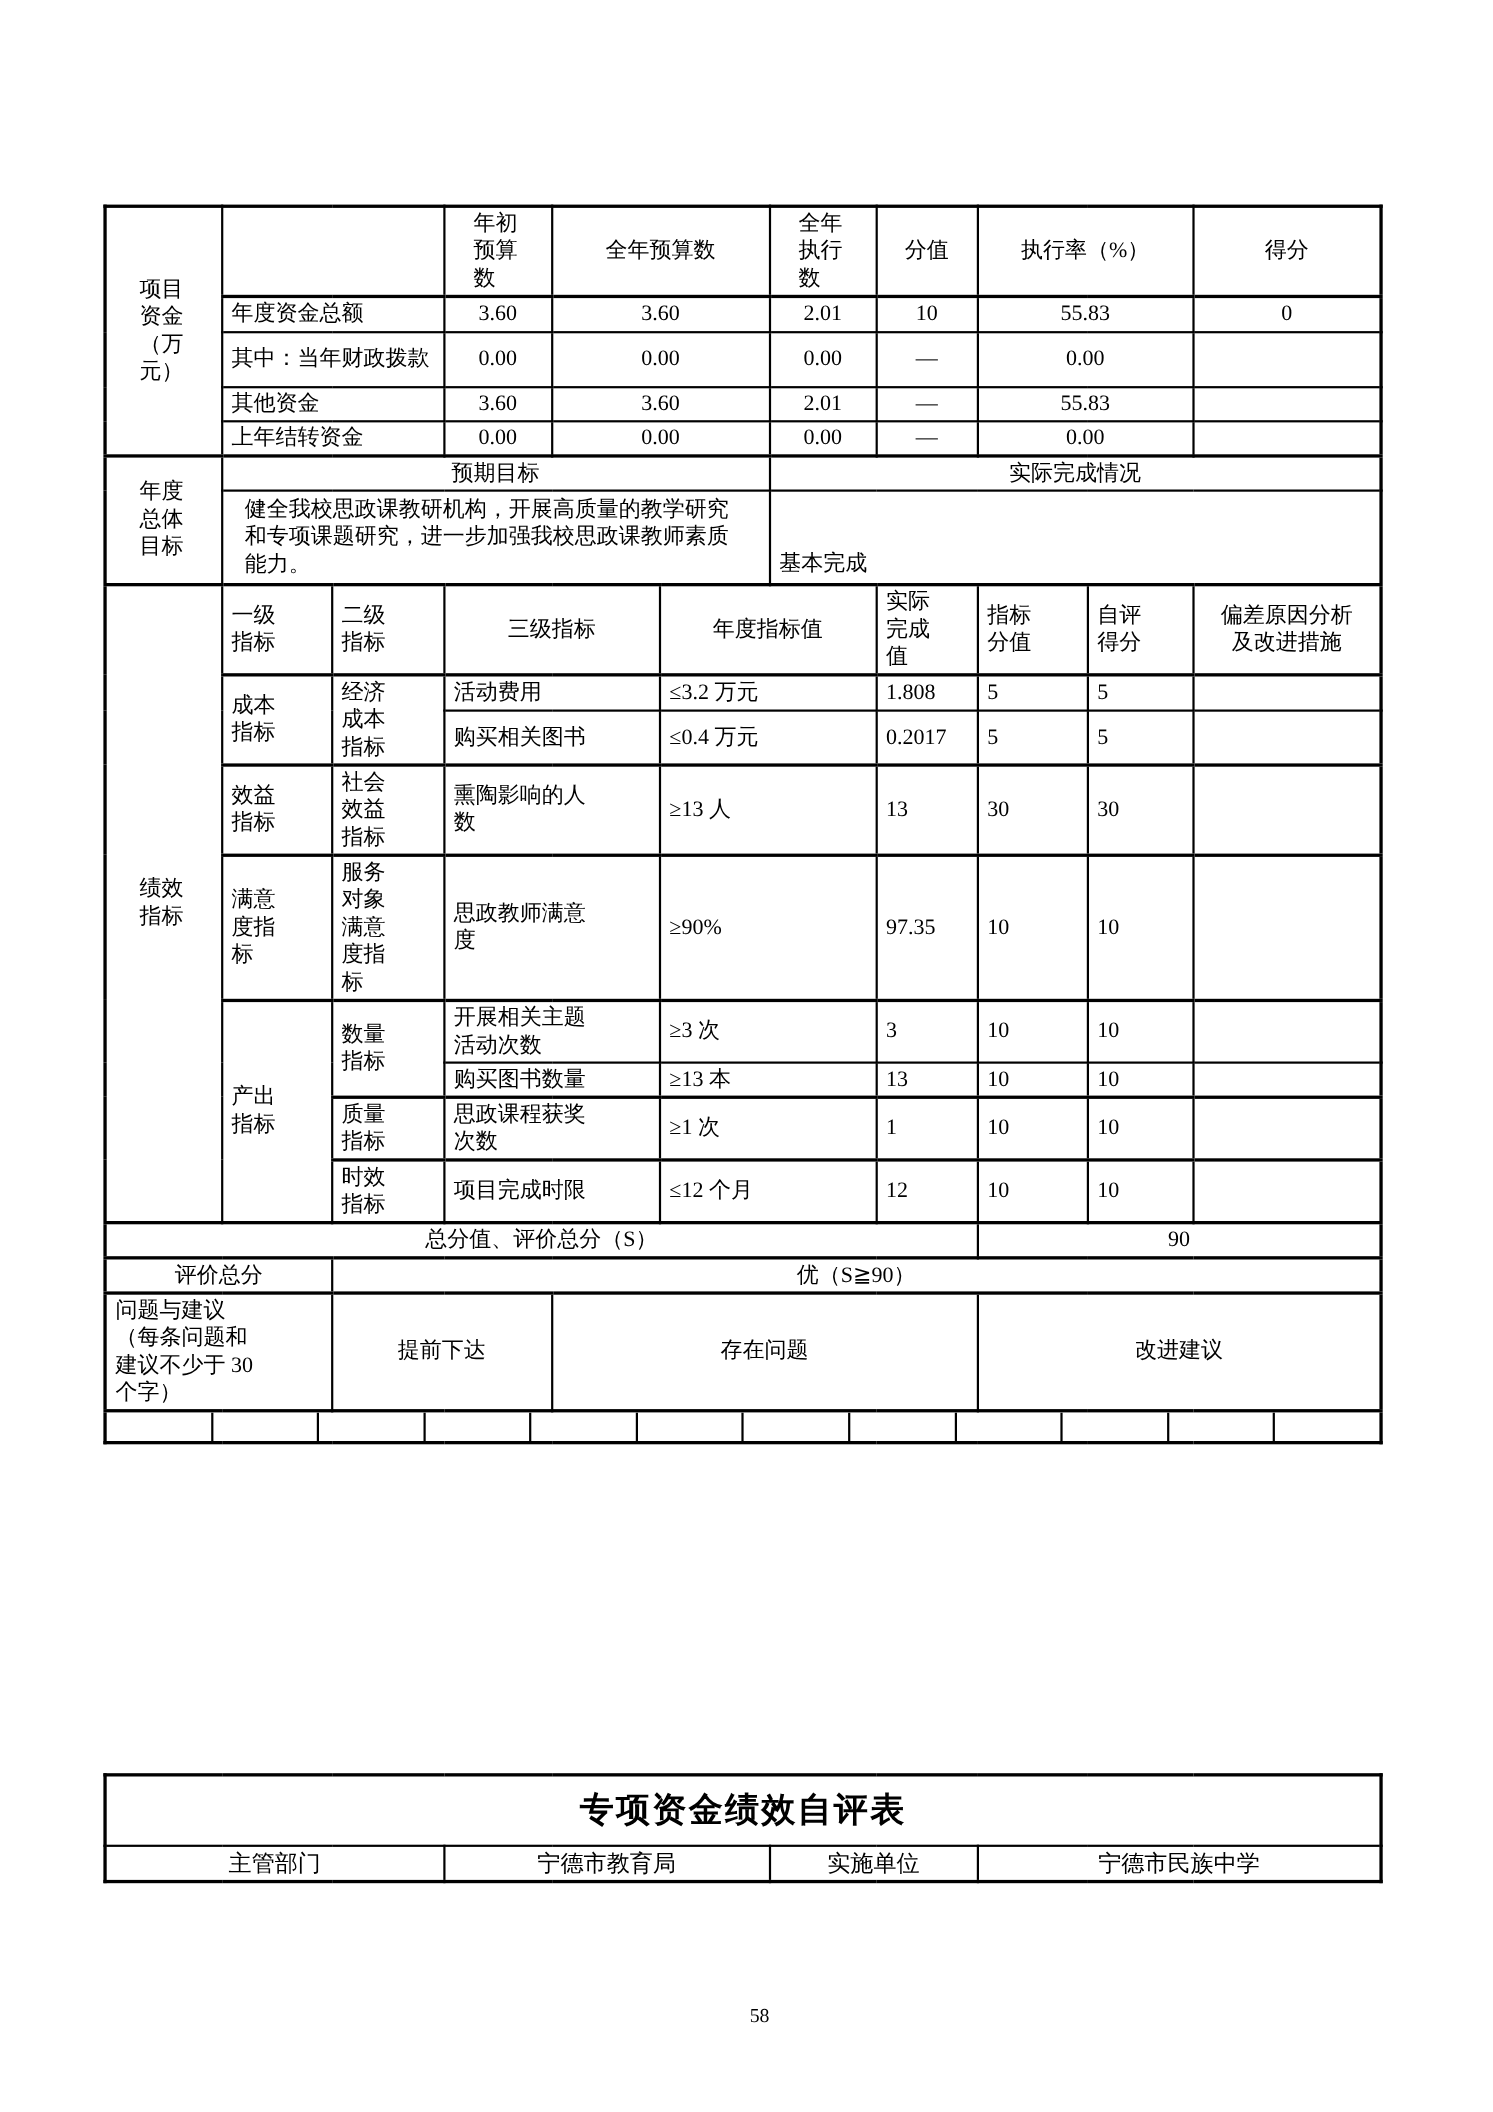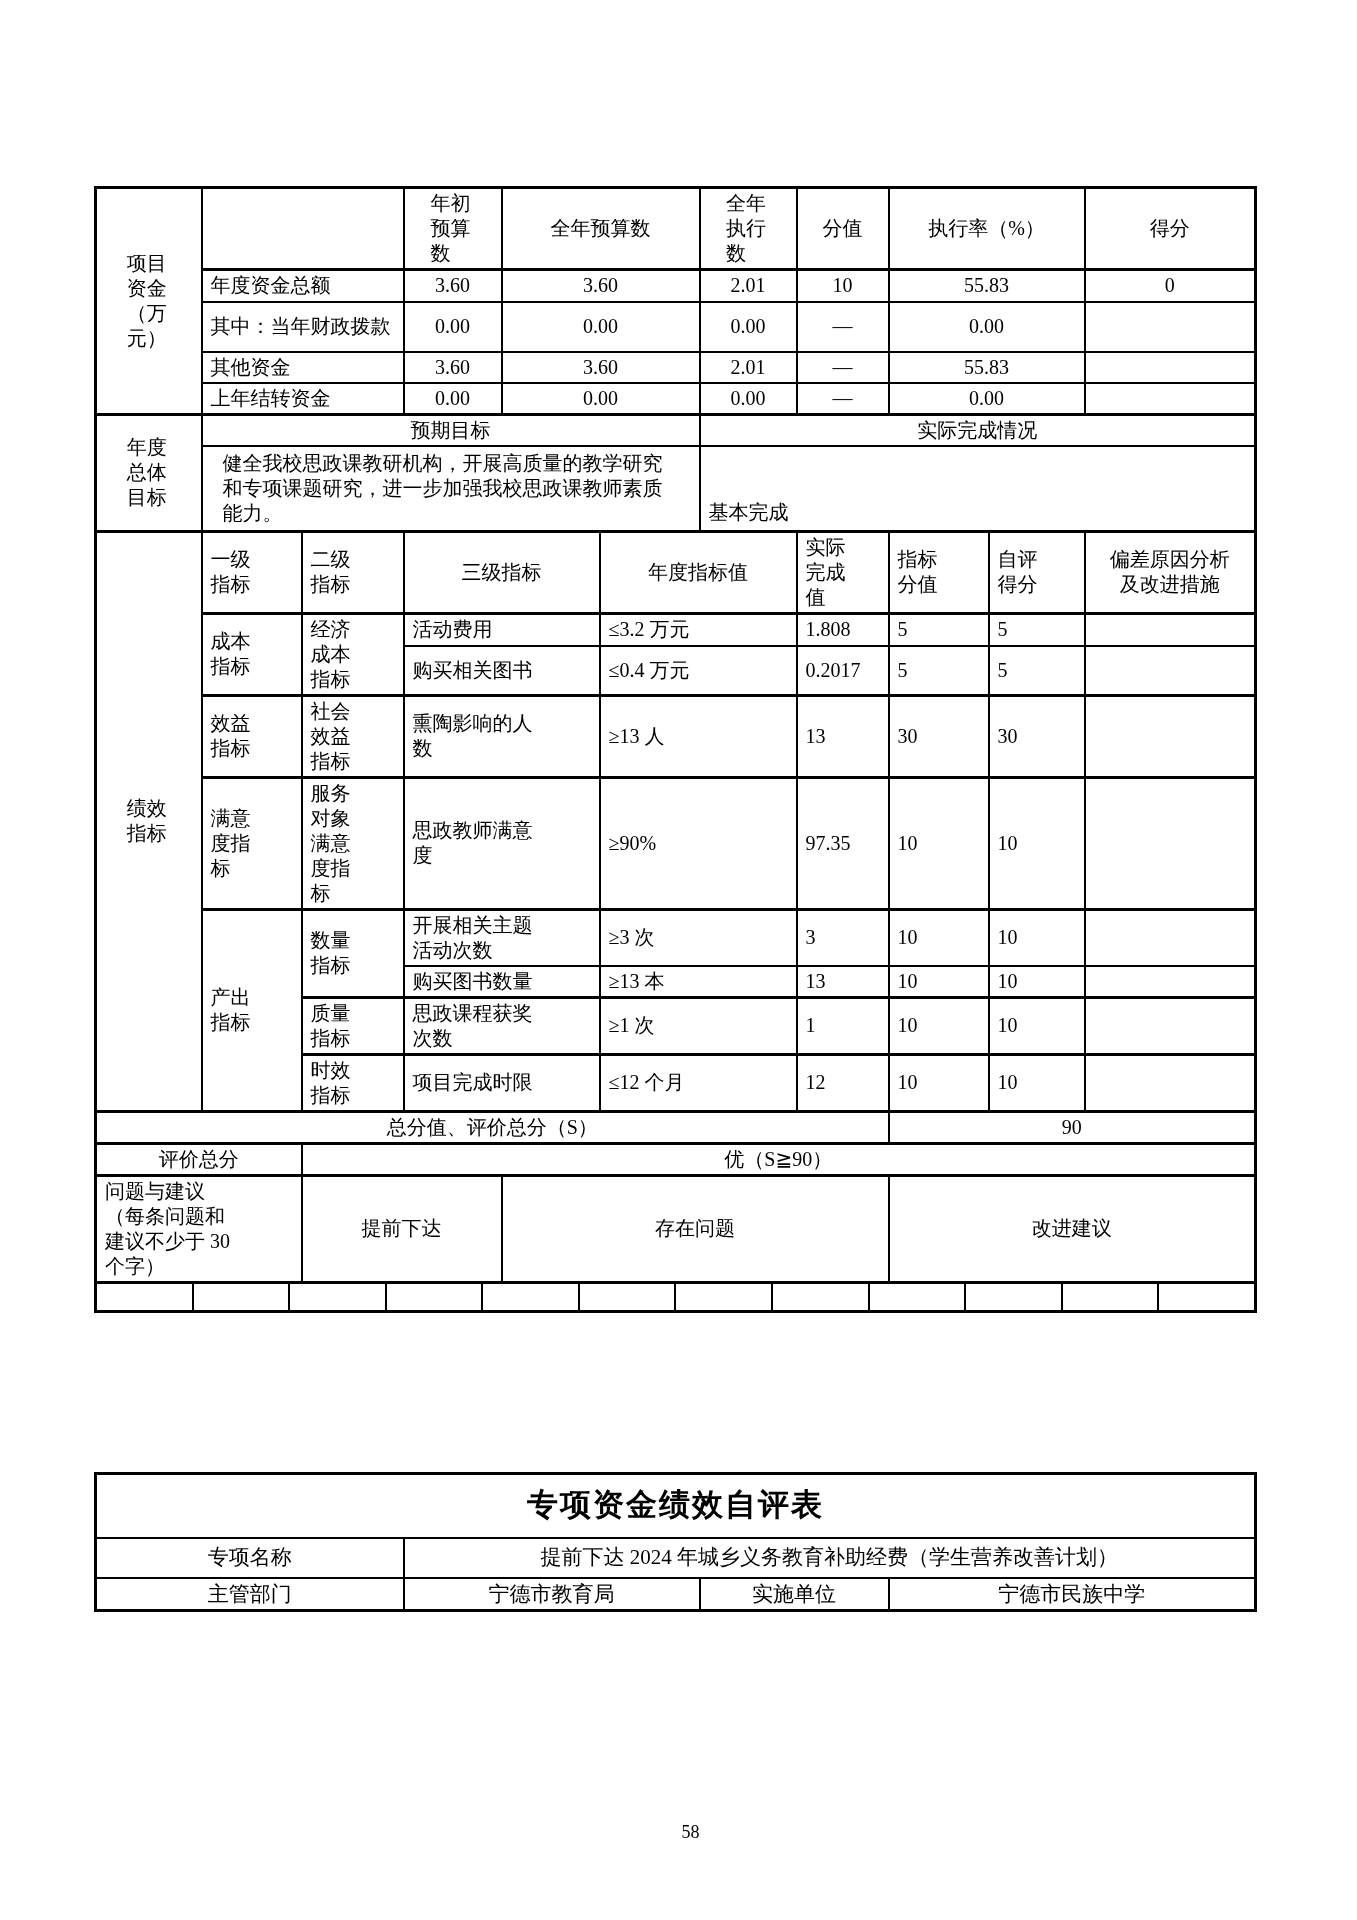--- a/index.html
+++ b/index.html
@@ -10,21 +10,21 @@
   }
   .sheet { position:relative; width:1357px; height:1920px; background:#fff; overflow:hidden; }
 
   table.grid {
     border-collapse:collapse;
     table-layout:fixed;
     width:1160px;
     border:3px solid #000;
   }
   #main-table { position:absolute; left:94px; top:186px; }
-  #eval-table { position:absolute; left:94px; top:1472px; }
+  #eval-table { position:absolute; left:94px; top:1612px; }
 
   td {
     border:2px solid #000;
     font-size:20px;
     line-height:1.25;
     vertical-align:middle;
     padding:2px 8px;
     overflow:hidden;
     word-break:break-all;
   }
@@ -270,24 +270,20 @@
       <col style="width:97px">
         <col style="width:92px">
         <col style="width:100px">
       <col style="width:96px">
         <col style="width:171px">
     </colgroup>
     <tbody>
         <tr style="height:64px">
       <td class="center title-cell" colspan="11">专项资金绩效自评表</td>
     </tr>
-    <tr style="height:40px">
-      <td class="center" colspan="3">专项名称</td>
-      <td class="center" colspan="8">提前下达 2024 年城乡义务教育补助经费（学生营养改善计划）</td>
-    </tr>
     <tr style="height:32px">
       <td class="center" colspan="3">主管部门</td>
       <td class="center" colspan="3">宁德市教育局</td>
       <td class="center" colspan="2">实施单位</td>
       <td class="center" colspan="3">宁德市民族中学</td>
     </tr>
   </tbody>
     </table>
 
   <div class="page-num">58</div>

